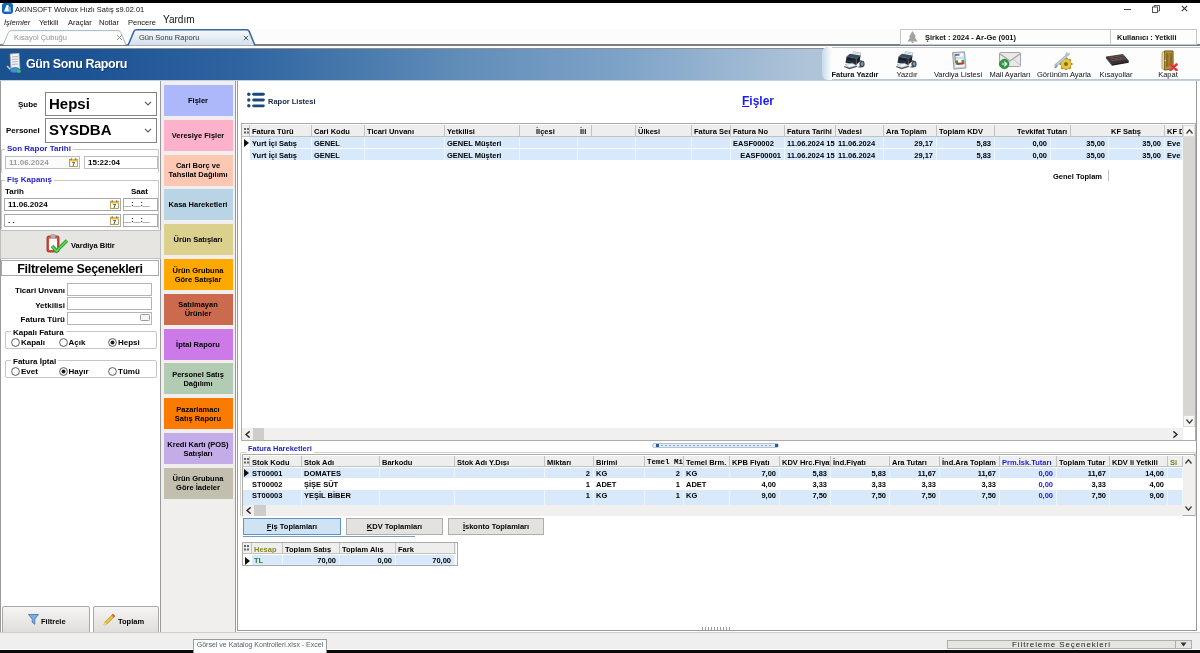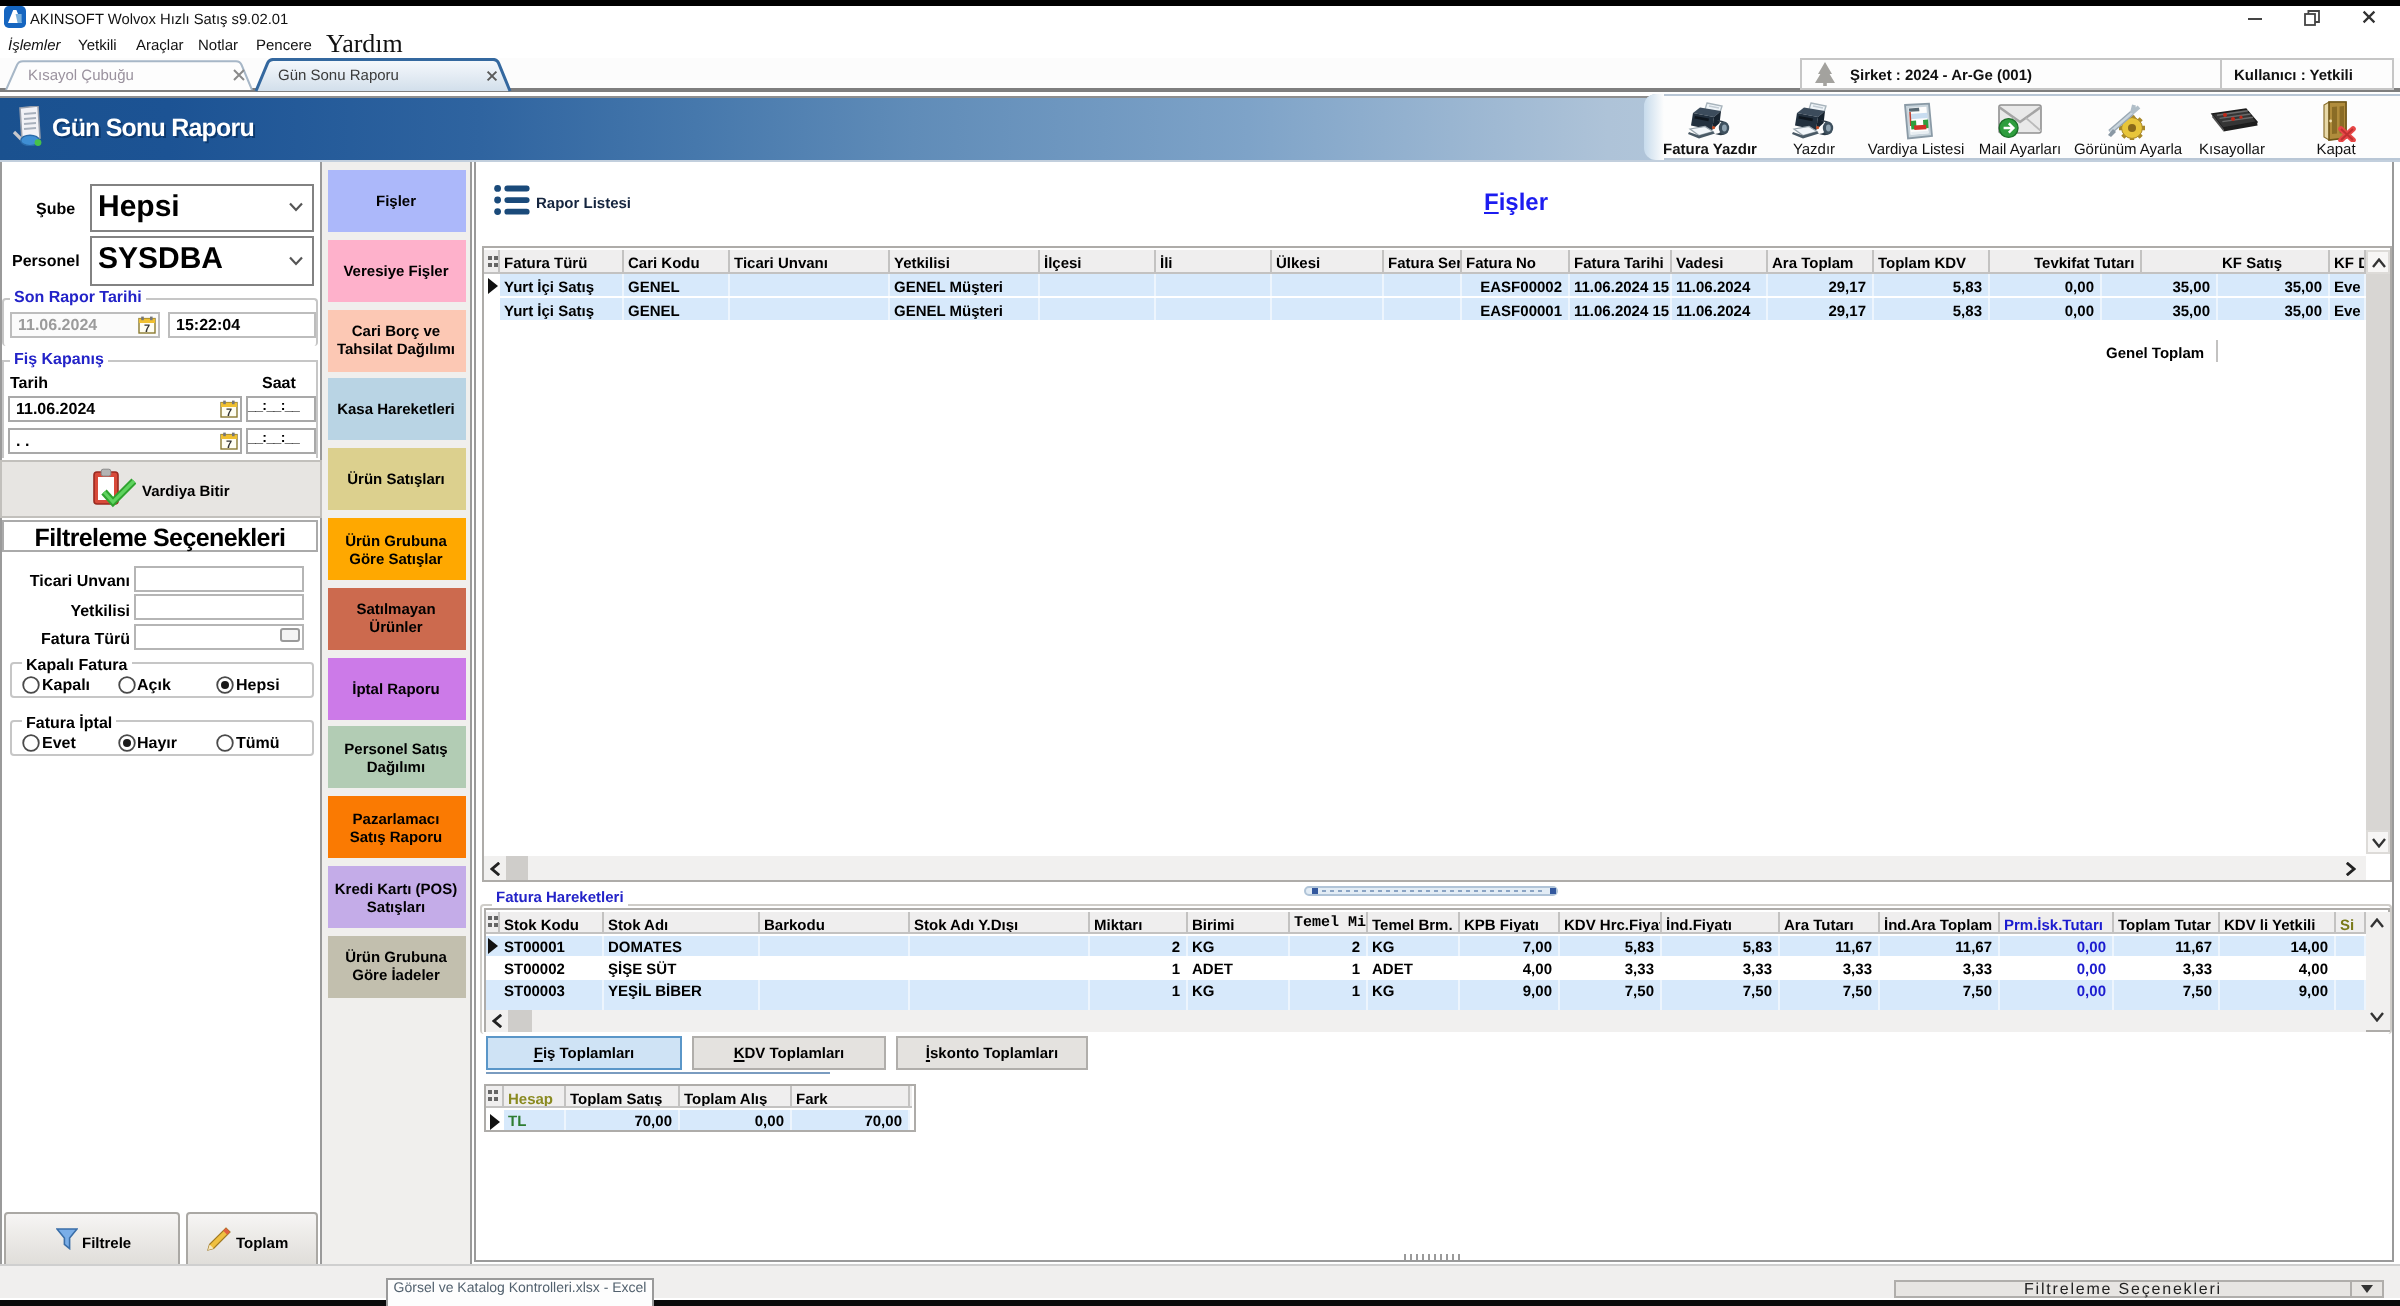--- a/index.html
+++ b/index.html
@@ -28,21 +28,21 @@
     <path d="M2.2 2 V0.5 H7.5 V6 H5.5" fill="none" stroke="#444" stroke-width="0.9"></path>
   </svg>
 <svg class="abs" style="left:1181px;top:5px" width="7" height="7" viewBox="0 0 7 7">
     <path d="M0.8 0.8 L6.2 6.2 M6.2 0.8 L0.8 6.2" stroke="#333" stroke-width="1.1"></path>
   </svg>
 <div class="abs" style="left:4px;top:17.5px;font-size:7.5px;color:#111;white-space:nowrap;font-style:italic;">İşlemler</div>
 <div class="abs" style="left:39px;top:17.5px;font-size:7.5px;color:#111;white-space:nowrap;">Yetkili</div>
 <div class="abs" style="left:68px;top:17.5px;font-size:7.5px;color:#111;white-space:nowrap;">Araçlar</div>
 <div class="abs" style="left:99px;top:17.5px;font-size:7.5px;color:#111;white-space:nowrap;">Notlar</div>
 <div class="abs" style="left:128px;top:17.5px;font-size:7.5px;color:#111;white-space:nowrap;">Pencere</div>
-<div class="abs" style="left:163px;top:14px;font-size:13px;color:#111;white-space:nowrap;font-family:Liberation Serif, serif;">Yardım</div>
+<div class="abs" style="left:163px;top:14px;font-size:10px;color:#111;white-space:nowrap;">Yardım</div>
 <div class="abs" style="left:0;top:29px;width:1200px;height:16px;background:#fcfcfc;"></div>
 <div class="abs" style="left:0;top:44px;width:1200px;height:1.5px;background:#7e7e7e;"></div>
 <svg class="abs" style="left:1px;top:30px" width="127" height="15" viewBox="0 0 127 15">
     <path d="M2 15 L7.5 2.5 Q8.3 0.6 10.5 0.6 L117 0.6 Q119 0.6 119.8 2.5 L125 15" fill="#fdfdfd" stroke="#a7b7c7" stroke-width="1"></path>
   </svg>
 <div class="abs" style="left:14px;top:33px;font-size:7.5px;color:#9a929e;white-space:nowrap;">Kısayol Çubuğu</div>
 <svg class="abs" style="left:116px;top:34px" width="7" height="7" viewBox="0 0 7 7">
     <path d="M1 1 L6 6 M6 1 L1 6" stroke="#8a8a8a" stroke-width="1.0"></path>
   </svg>
 <svg class="abs" style="left:126px;top:29px" width="132" height="16.5" viewBox="0 0 132 16.5">
@@ -323,21 +323,21 @@
   </svg>
 <div class="abs" style="left:268px;top:97px;font-size:7.5px;font-weight:bold;color:#15253f;white-space:nowrap;">Rapor Listesi</div>
 <div class="abs" style="left:742px;top:94px;font-size:12px;font-weight:bold;color:#1c1cf0;white-space:nowrap;"><span style="text-decoration:underline">F</span>işler</div>
 <div class="abs" style="left:241px;top:123px;width:955px;height:318px;background:#fff;border:1px solid #aeaca9;"></div>
 <div class="abs" style="left:242px;top:125px;width:941px;height:11.5px;background:#efeeee;border-bottom:1px solid #c3c2c1;">
     <div class="hcell" style="left:0px;width:8px;"></div>
     <div class="hcell" style="left:8px;width:62px;">Fatura Türü</div>
     <div class="hcell" style="left:70px;width:53px;">Cari Kodu</div>
     <div class="hcell" style="left:123px;width:80px;">Ticari Unvanı</div>
     <div class="hcell" style="left:203px;width:75px;">Yetkilisi</div>
-    <div class="hcell" style="left:278px;width:58px;">İlçesi</div>
+    <div class="hcell" style="left:292px;width:58px;">İlçesi</div>
     <div class="hcell" style="left:336px;width:58px;">İli</div>
     <div class="hcell" style="left:394px;width:56px;">Ülkesi</div>
     <div class="hcell" style="left:450px;width:39px;">Fatura Seri</div>
     <div class="hcell" style="left:489px;width:54px;">Fatura No</div>
     <div class="hcell" style="left:543px;width:51px;">Fatura Tarihi</div>
     <div class="hcell" style="left:594px;width:48px;">Vadesi</div>
     <div class="hcell" style="left:642px;width:53px;">Ara Toplam</div>
     <div class="hcell" style="left:695px;width:58px;">Toplam KDV</div>
     <div class="hcell" style="left:773px;width:56px;">Tevkifat Tutarı</div>
     <div class="hcell" style="left:809px;width:58px;margin-top:45px;">Genel Toplam</div>
@@ -355,21 +355,21 @@
 <div class="abs" style="left:242px;top:137px;width:941px;height:11px;">
     <div class="cell" style="left:0;width:8px;background:#fff;"></div>
     <div class="cell" style="left:8px;width:62px;background:#d7e9fb;text-align:left;">Yurt İçi Satış</div>
     <div class="cell" style="left:70px;width:53px;background:#d7e9fb;text-align:left;">GENEL</div>
     <div class="cell" style="left:123px;width:80px;background:#d7e9fb;text-align:left;"></div>
     <div class="cell" style="left:203px;width:75px;background:#d7e9fb;text-align:left;">GENEL Müşteri</div>
     <div class="cell" style="left:278px;width:58px;background:#d7e9fb;text-align:left;"></div>
     <div class="cell" style="left:336px;width:58px;background:#d7e9fb;text-align:left;"></div>
     <div class="cell" style="left:394px;width:56px;background:#d7e9fb;text-align:left;"></div>
     <div class="cell" style="left:450px;width:39px;background:#d7e9fb;text-align:left;"></div>
-    <div class="cell" style="left:489px;width:54px;background:#d7e9fb;text-align:right;">EASF00002</div>
+    <div class="cell" style="left:489px;width:54px;background:#d7e9fb;">EASF00002</div>
     <div class="cell" style="left:543px;width:51px;background:#d7e9fb;text-align:left;">11.06.2024 15</div>
     <div class="cell" style="left:594px;width:48px;background:#d7e9fb;text-align:left;">11.06.2024</div>
     <div class="cell" style="left:642px;width:53px;background:#d7e9fb;text-align:right;">29,17</div>
     <div class="cell" style="left:695px;width:58px;background:#d7e9fb;text-align:right;">5,83</div>
     <div class="cell" style="left:753px;width:56px;background:#d7e9fb;text-align:right;">0,00</div>
     <div class="cell" style="left:809px;width:58px;background:#d7e9fb;text-align:right;">35,00</div>
     <div class="cell" style="left:867px;width:56px;background:#d7e9fb;text-align:right;">35,00</div>
     <div class="cell" style="left:923px;width:18px;background:#d7e9fb;text-align:left;">Eve</div>
   </div>
 <div class="abs" style="left:242px;top:149px;width:941px;height:11px;">

